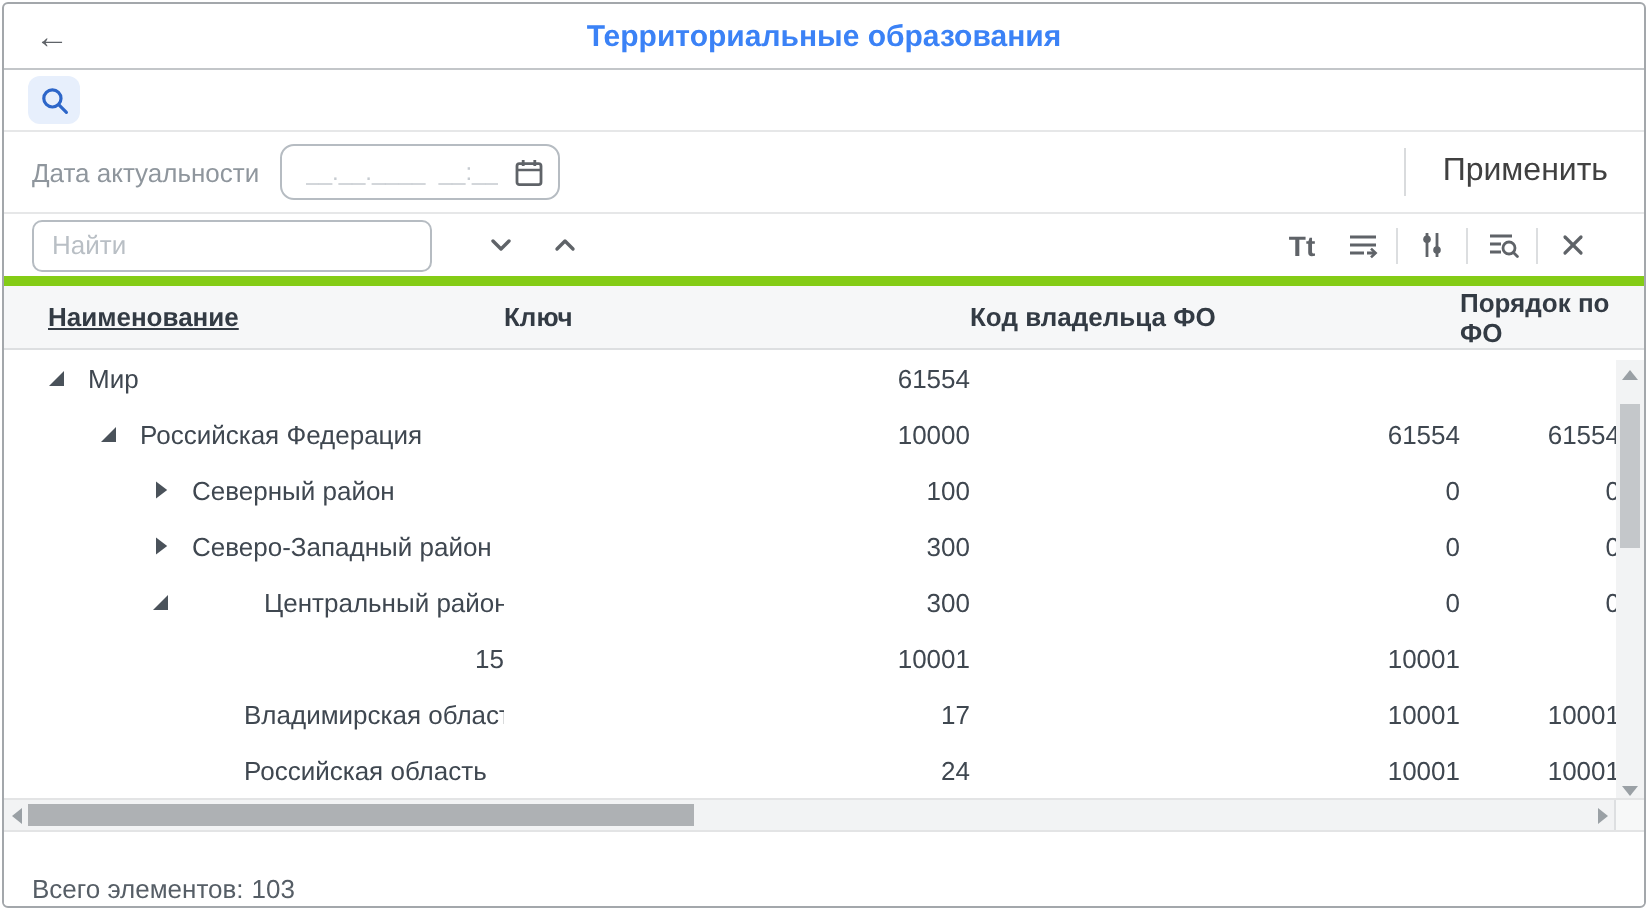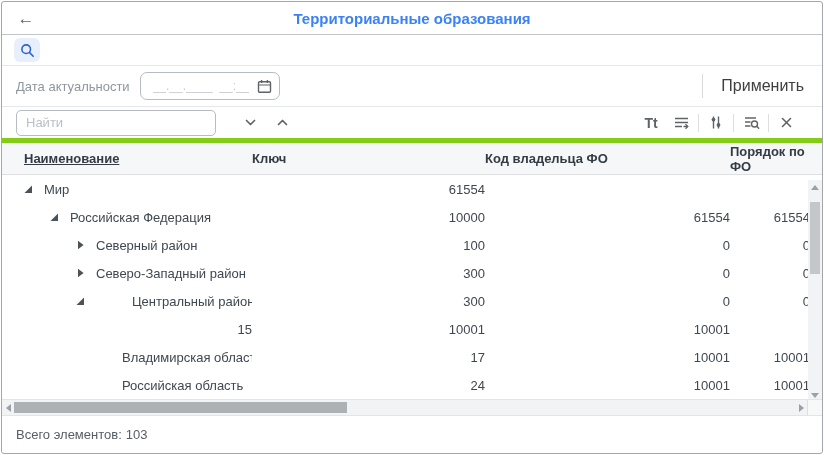--- a/index.html
+++ b/index.html
@@ -51,21 +51,21 @@
   .vscroll .arr-up{position:absolute;top:5px;left:3px;width:0;height:0;border-left:4px solid transparent;border-right:4px solid transparent;border-bottom:5px solid #9aa0a5;cursor:pointer;}
   .vscroll .arr-dn{position:absolute;bottom:6px;left:3px;width:0;height:0;border-left:4px solid transparent;border-right:4px solid transparent;border-top:5px solid #9aa0a5;cursor:pointer;}
   .vthumb{position:absolute;left:2px;top:22px;width:10px;height:72px;background:#c4c7ca;cursor:pointer;}
   
   .hscroll{position:relative;height:17px;background:#f2f3f4;border-top:1px solid #e3e4e5;border-bottom:1px solid #e3e4e5;}
   .hscroll .arr-l{position:absolute;left:4px;top:4px;width:0;height:0;border-top:4px solid transparent;border-bottom:4px solid transparent;border-right:5px solid #9aa0a5;cursor:pointer;}
   .hscroll .arr-r{position:absolute;left:797px;top:4px;width:0;height:0;border-top:4px solid transparent;border-bottom:4px solid transparent;border-left:5px solid #9aa0a5;cursor:pointer;}
   .hthumb{position:absolute;left:12px;top:2px;width:333px;height:11px;background:#aeb1b4;cursor:pointer;}
   .hcorner{position:absolute;right:0;top:0;width:15px;height:15px;background:#f7f8f8;border-left:1px solid #dddfe1;}
   
-  .footer{height:36px;display:flex;align-items:center;padding-left:14px;font-size:13px;color:#565e66;background:#fff;}
+  .footer{height:36px;display:flex;align-items:flex-end;padding-left:14px;font-size:13px;color:#565e66;background:#fff;}
   .footer .cnt{margin-left:4px;}
   svg{display:block;}
 </style>
 </head>
 <body>
 
 <div class="win">
 
   <div class="titlebar">
     <div class="back-btn">

